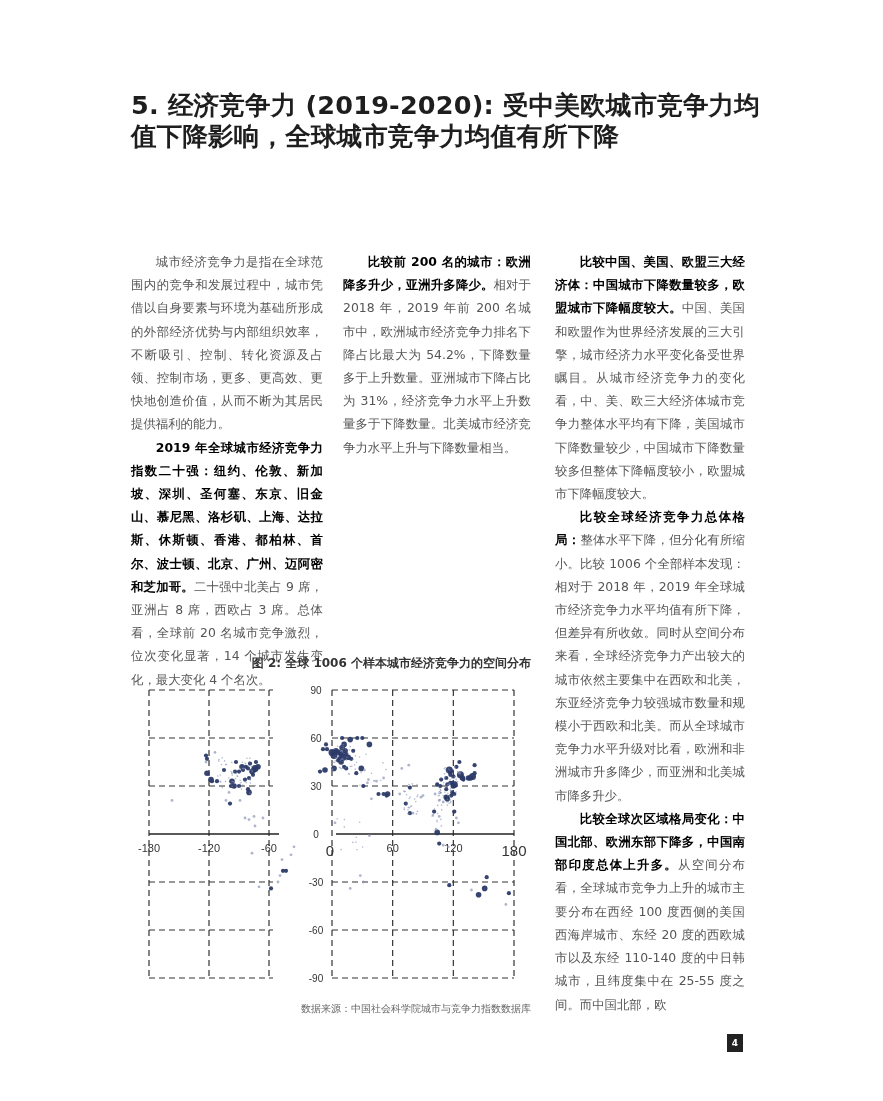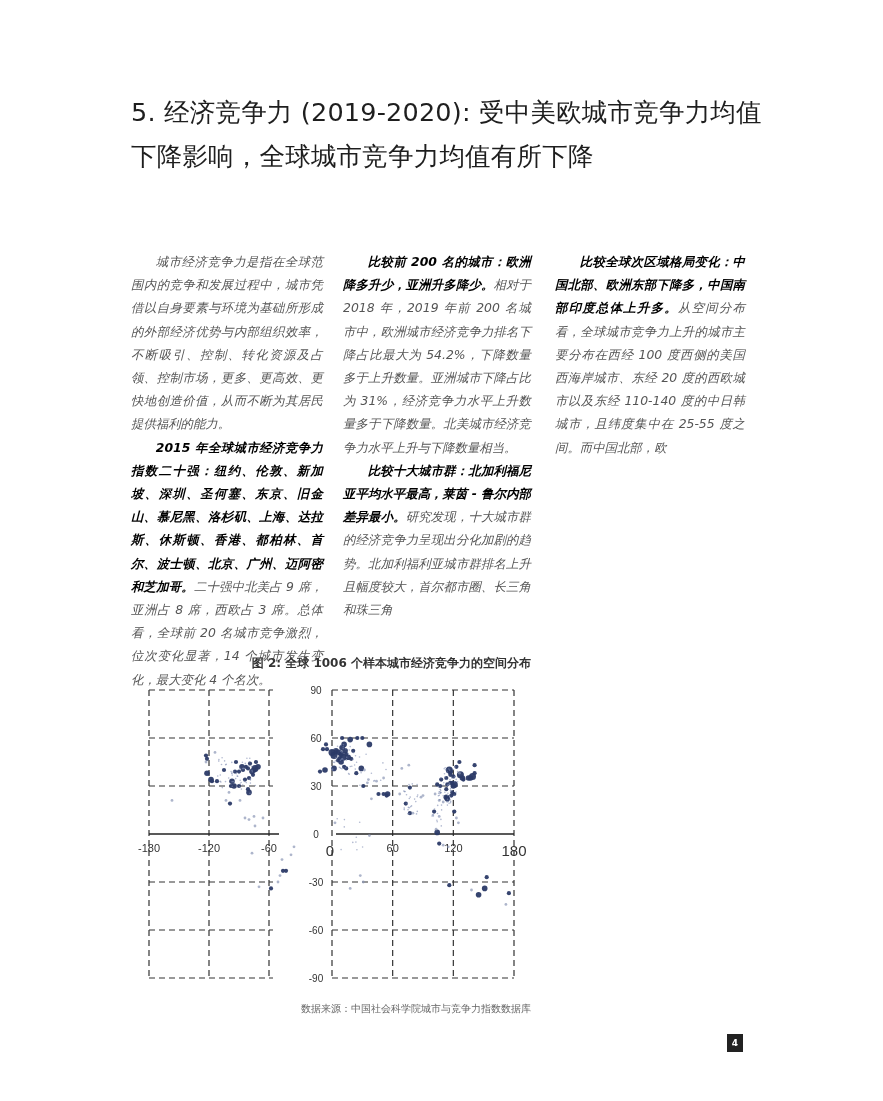--- a/index.html
+++ b/index.html
@@ -1,48 +1,49 @@
 <!DOCTYPE html>
 <html><head>
 <meta charset="utf-8">
 <style>
   html, body { margin:0; padding:0; background:#ffffff; }
   body { width:883px; height:1101px; position:relative; overflow:hidden;
          font-family:"DejaVu Sans", "Liberation Sans", sans-serif; color:#333; }
   .title { position:absolute; left:131px; top:90px; width:640px;
-           font-size:25.5px; line-height:44px; font-weight:normal; color:#1e1e1e; letter-spacing:0.2px; }
+           font-size:25.5px; line-height:31px; font-weight:bold; color:#1e1e1e; letter-spacing:0.2px; }
   .col { position:absolute; top:250px; font-size:12.4px; line-height:23.2px; color:#555; text-align:justify; }
   .col p { margin:0; }
-  .col .ind { text-indent:2em;font-style:italic; }
+  .col .ind { text-indent:2em; }
   .col b { color:#000000; font-weight:bold; }
   #col1 { left:131px; width:192px; }
   #col2 { left:343px; width:188px; top:250px; }
   #col3 { left:555px; width:190px; }
   .fig-title { position:absolute; left:131px; top:655px; width:400px; text-align:right;
                font-size:12px; font-weight:bold; color:#333; }
   .fig-src { position:absolute; left:131px; top:1002px; width:400px; text-align:right;
              font-size:10px; color:#666; }
   #map { position:absolute; left:130px; top:680px; }
   .pagenum { position:absolute; left:727px; top:1034px; width:16px; height:18px; background:#222;
              color:#fff; font-size:9px; font-weight:bold; text-align:center; line-height:18px; }
 </style>
 </head>
 <body>
 
 <div class="title">5. 经济竞争力 (2019-2020): 受中美欧城市竞争力均值下降影响，全球城市竞争力均值有所下降</div>
 
 <div class="col" id="col1">
     <p class="ind"><span>城市经济竞争力是指在全球范围内的竞争和发展过程中，城市凭借以自身要素与环境为基础所形成的外部经济优势与内部组织效率，不断吸引、控制、转化资源及占领、控制市场，更多、更高效、更快地创造价值，从而不断为其居民提供福利的能力。</span></p>
-    <p class="ind"><b>2015 年全球城市经济竞争力指数二十强：纽约、伦敦、新加坡、深圳、圣何塞、东京、旧金山、慕尼黑、洛杉矶、上海、达拉斯、休斯顿、香港、都柏林、首尔、波士顿、北京、广州、迈阿密和芝加哥。</b><span>二十强中北美占 9 席，亚洲占 8 席，西欧占 3 席。总体看，全球前 20 名城市竞争激烈，位次变化显著，14 个城市发生变化，最大变化 4 个名次。</span></p>
+    <p class="ind"><b>2019 年全球城市经济竞争力指数二十强：纽约、伦敦、新加坡、深圳、圣何塞、东京、旧金山、慕尼黑、洛杉矶、上海、达拉斯、休斯顿、香港、都柏林、首尔、波士顿、北京、广州、迈阿密和芝加哥。</b><span>二十强中北美占 9 席，亚洲占 8 席，西欧占 3 席。总体看，全球前 20 名城市竞争激烈，位次变化显著，14 个城市发生变化，最大变化 4 个名次。</span></p>
   </div>
 <div class="col" id="col2">
     <p class="ind"><b>比较前 200 名的城市：欧洲降多升少，亚洲升多降少。</b><span>相对于 2018 年，2019 年前 200 名城市中，欧洲城市经济竞争力排名下降占比最大为 54.2%，下降数量多于上升数量。亚洲城市下降占比为 31%，经济竞争力水平上升数量多于下降数量。北美城市经济竞争力水平上升与下降数量相当。</span></p>
-    <p class="ind"><b>比较十大城市群：北加利福尼亚平均水平最高，莱茵 - 鲁尔内部差异最小。</b><span>研究发现，十大城市群的经济竞争力呈现出分化加剧的趋势。北加利福利亚城市群排名上升且幅度较大，首尔都市圈、长三角和珠三角</span></p>
   </div>
 <div class="col" id="col3">
+    <p class="ind"><b>比较中国、美国、欧盟三大经济体：中国城市下降数量较多，欧盟城市下降幅度较大。</b><span>中国、美国和欧盟作为世界经济发展的三大引擎，城市经济力水平变化备受世界瞩目。从城市经济竞争力的变化看，中、美、欧三大经济体城市竞争力整体水平均有下降，美国城市下降数量较少，中国城市下降数量较多但整体下降幅度较小，欧盟城市下降幅度较大。</span></p>
+    <p class="ind"><b>比较全球经济竞争力总体格局：</b><span>整体水平下降，但分化有所缩小。比较 1006 个全部样本发现：相对于 2018 年，2019 年全球城市经济竞争力水平均值有所下降，但差异有所收敛。同时从空间分布来看，全球经济竞争力产出较大的城市依然主要集中在西欧和北美，东亚经济竞争力较强城市数量和规模小于西欧和北美。而从全球城市竞争力水平升级对比看，欧洲和非洲城市升多降少，而亚洲和北美城市降多升少。</span></p>
     <p class="ind"><b>比较全球次区域格局变化：中国北部、欧洲东部下降多，中国南部印度总体上升多。</b><span>从空间分布看，全球城市竞争力上升的城市主要分布在西经 100 度西侧的美国西海岸城市、东经 20 度的西欧城市以及东经 110-140 度的中日韩城市，且纬度集中在 25-55 度之间。而中国北部，欧</span></p>
   </div>
 
 <div class="fig-title">图 2: 全球 1006 个样本城市经济竞争力的空间分布</div>
 
 <svg id="map" width="400" height="310" viewBox="0 0 400 310">
     <g>
       <line x1="19" x2="19" y1="10" y2="298" stroke="#333" stroke-width="1.2" stroke-dasharray="6,4" fill="none"></line>
       <line x1="79" x2="79" y1="10" y2="298" stroke="#333" stroke-width="1.2" stroke-dasharray="6,4" fill="none"></line>
       <line x1="139" x2="139" y1="10" y2="298" stroke="#333" stroke-width="1.2" stroke-dasharray="6,4" fill="none"></line>

